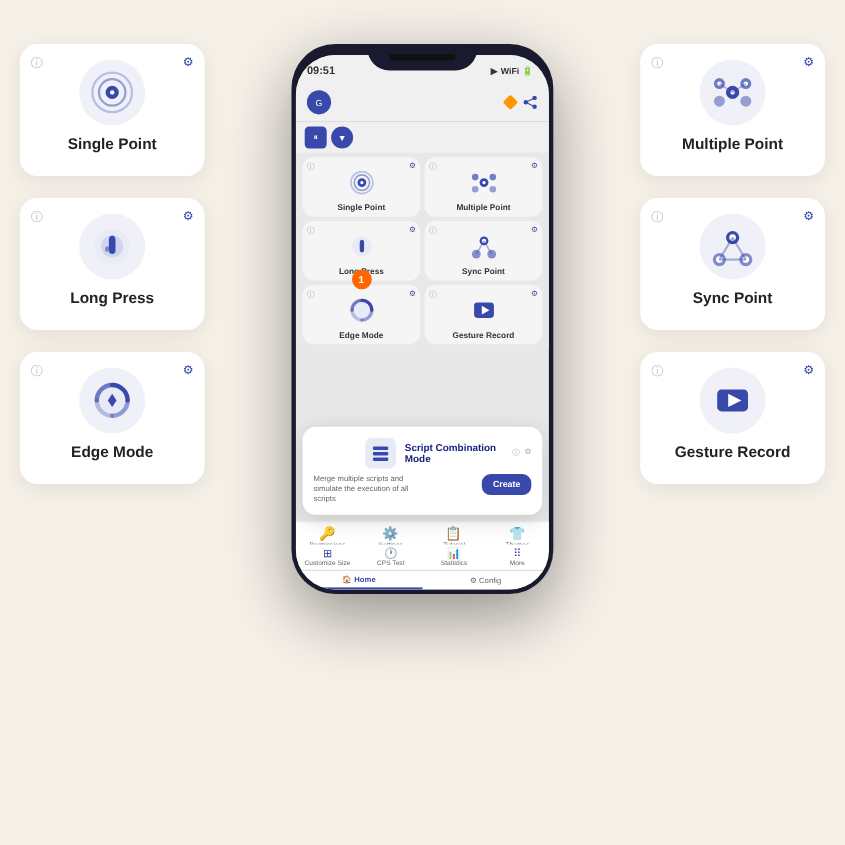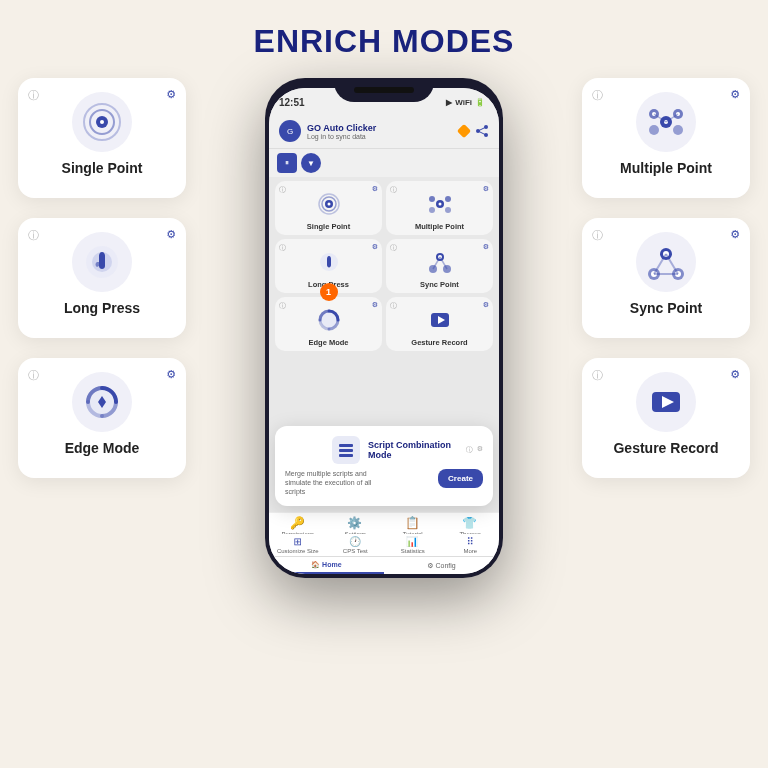--- a/index.html
+++ b/index.html
@@ -338,21 +338,20 @@
     .card-sync-point-r { top: 150px; right: 18px; }
     .card-gesture-record { top: 290px; right: 18px; }
 
     
     .phone-svg { width: 26px; height: 26px; }
   </style>
 </head>
 <body>
 
 <div class="page-title">
-  <h1>ENRICH MODES</h1>
 </div>
 
 <div class="main-layout">
 
   <div class="side-card card-single-point">
     <span class="info-dot">ⓘ</span>
     <span class="gear-dot">⚙</span>
     <div class="card-icon-area">
       <svg width="44" height="44" viewBox="0 0 44 44">
         <circle cx="22" cy="22" r="18" fill="none" stroke="#3949ab" stroke-width="2" opacity="0.3"></circle>
@@ -447,34 +446,30 @@
     <span class="card-label">Gesture Record</span>
   </div>
 
   <div class="phone-container">
     <div class="phone-notch">
       <div class="phone-notch-bar"></div>
     </div>
     <div class="phone-screen">
 
       <div class="phone-status-bar">
-        <span class="status-time">12:51</span>
+        <span class="status-time">09:51</span>
         <div class="status-icons">
           <span>▶</span>
           <span>WiFi</span>
           <span>🔋</span>
         </div>
       </div>
 
       <div class="phone-header">
         <div class="app-icon-small">G</div>
-        <div class="header-text">
-          <div class="header-title">GO Auto Clicker</div>
-          <div class="header-sub">Log in to sync data</div>
-        </div>
         <div class="header-icons">
           <div class="diamond"></div>
           <svg width="14" height="12" viewBox="0 0 14 12">
             <circle cx="11" cy="2" r="2" fill="#3949ab"></circle>
             <circle cx="11" cy="10" r="2" fill="#3949ab"></circle>
             <circle cx="3" cy="6" r="2" fill="#3949ab"></circle>
             <line x1="3" y1="6" x2="11" y2="2" stroke="#3949ab" stroke-width="1"></line>
             <line x1="3" y1="6" x2="11" y2="10" stroke="#3949ab" stroke-width="1"></line>
           </svg>
         </div>

